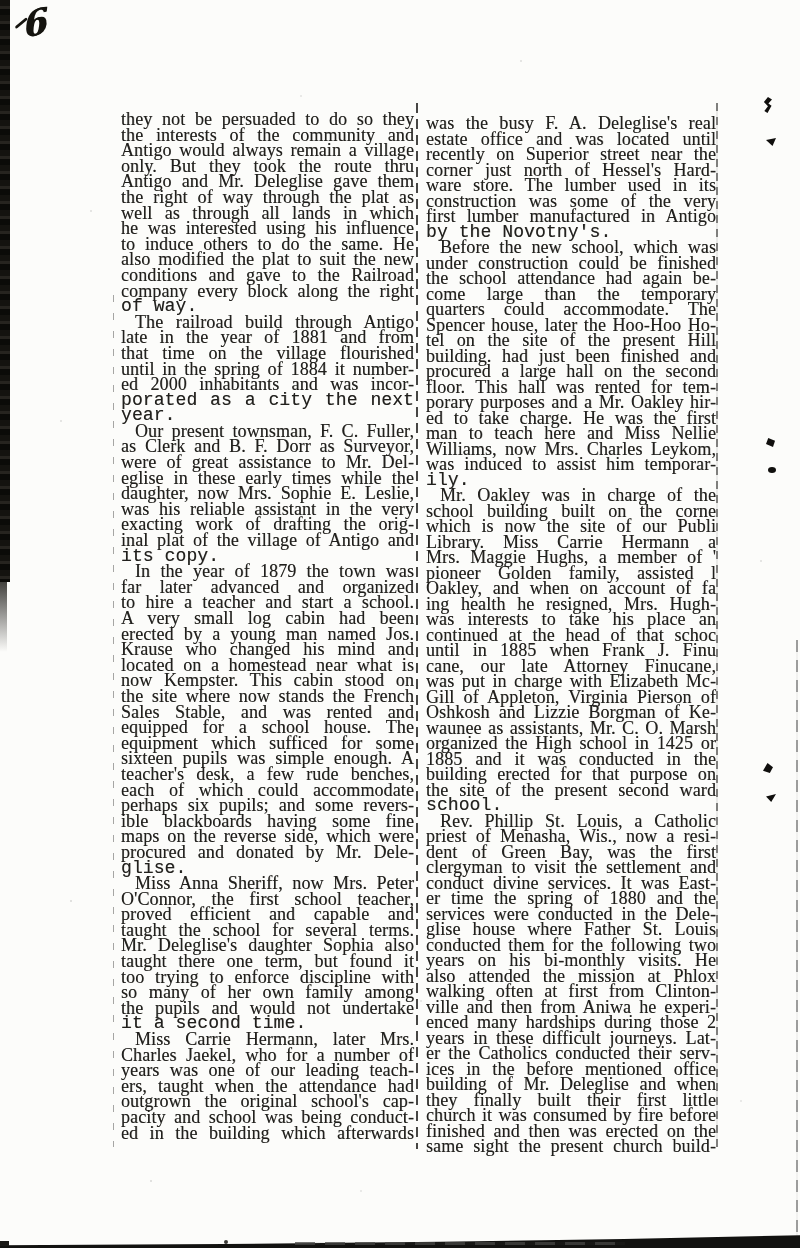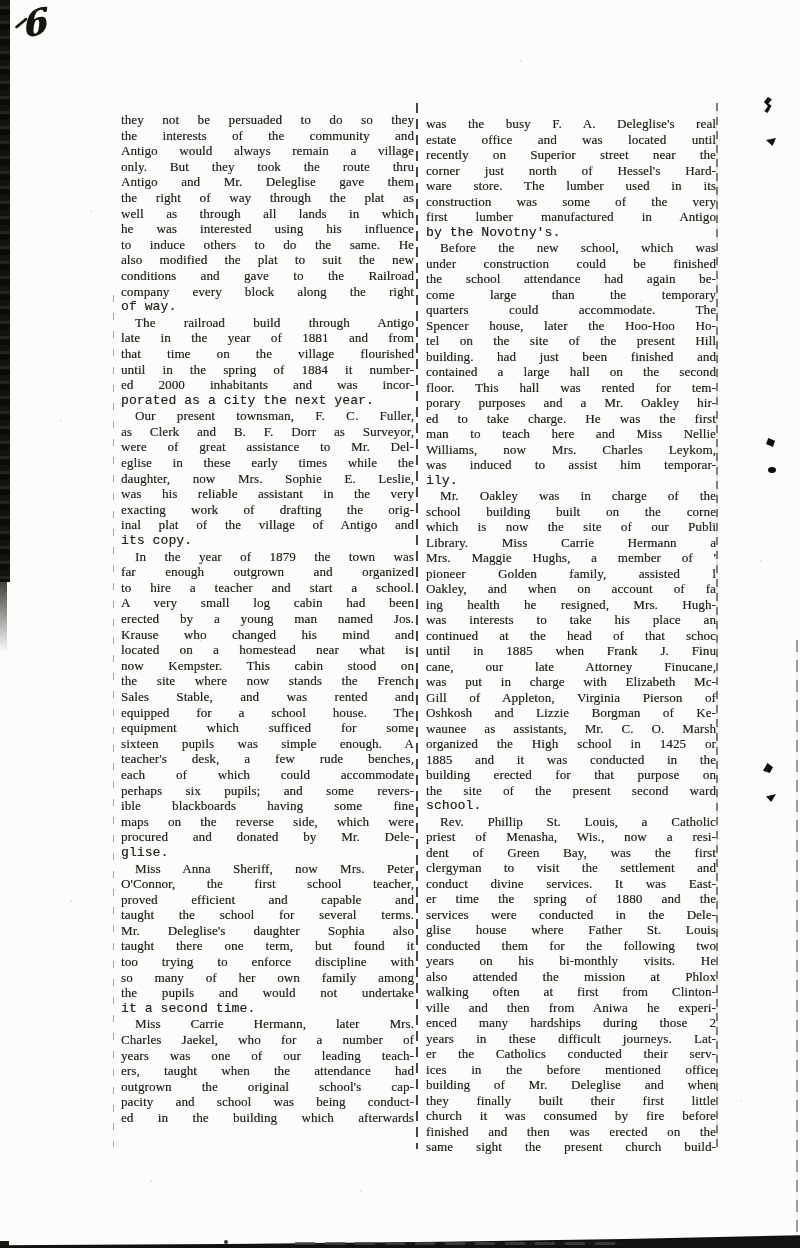--- a/index.html
+++ b/index.html
@@ -4,21 +4,21 @@
 <style>
   html,body{margin:0;padding:0;}
   body{
     width:800px;height:1248px;position:relative;overflow:hidden;
     background:var(--paper,#fcfcfa);
     font-family:"Liberation Serif","DejaVu Serif",serif;
   }
   
   .column{
     position:absolute;
-    font-size:13px;
+    font-size:18px;
     color:var(--ink,#21201d);
     letter-spacing:.1px;
     text-shadow:.35px .35px 0 rgba(45,42,38,.45);
   }
   .col-left{left:121px;top:112px;width:293px;line-height:15.6px;}
   .col-right{left:426px;top:116px;width:290px;line-height:15.5px;}
   .line{text-align:justify;text-align-last:justify;}
   .line.endline{text-align-last:left;font-family:Liberation Mono, monospace;}
   .line.indent{text-indent:14px;}
   
@@ -131,21 +131,21 @@
     <div class="line indent">Our present townsman, F. C. Fuller,</div>
     <div class="line">as Clerk and B. F. Dorr as Surveyor,</div>
     <div class="line">were of great assistance to Mr. Del-</div>
     <div class="line">eglise in these early times while the</div>
     <div class="line">daughter, now Mrs. Sophie E. Leslie,</div>
     <div class="line">was his reliable assistant in the very</div>
     <div class="line">exacting work of drafting the orig-</div>
     <div class="line">inal plat of the village of Antigo and</div>
     <div class="line endline">its copy.</div>
     <div class="line indent">In the year of 1879 the town was</div>
-    <div class="line">far enough outgrown and organized</div>
+    <div class="line">far later advanced and organized</div>
     <div class="line">to hire a teacher and start a school.</div>
     <div class="line">A very small log cabin had been</div>
     <div class="line">erected by a young man named Jos.</div>
     <div class="line">Krause who changed his mind and</div>
     <div class="line">located on a homestead near what is</div>
     <div class="line">now Kempster.  This cabin stood on</div>
     <div class="line">the site where now stands the French</div>
     <div class="line">Sales Stable, and was rented and</div>
     <div class="line">equipped for a school house. The</div>
     <div class="line">equipment which sufficed for some</div>
@@ -185,21 +185,21 @@
     <div class="line">first lumber manufactured in Antigo</div>
     <div class="line endline">by the Novotny's.</div>
     <div class="line indent">Before the new school, which was</div>
     <div class="line">under construction could be finished</div>
     <div class="line">the school attendance had again be-</div>
     <div class="line">come large than the temporary</div>
     <div class="line">quarters could accommodate. The</div>
     <div class="line">Spencer house, later the Hoo-Hoo Ho-</div>
     <div class="line">tel on the site of the present Hill</div>
     <div class="line">building. had just been finished and</div>
-    <div class="line">contained a large hall on the second</div>
+    <div class="line">procured a large hall on the second</div>
     <div class="line">floor.  This hall was rented for tem-</div>
     <div class="line">porary purposes and a Mr. Oakley hir-</div>
     <div class="line">ed to take charge.  He was the first</div>
     <div class="line">man to teach here and Miss Nellie</div>
     <div class="line">Williams, now Mrs. Charles Leykom,</div>
     <div class="line">was induced to assist him temporar-</div>
     <div class="line endline">ily.</div>
     <div class="line indent">Mr. Oakley was in charge of the</div>
     <div class="line">school building built on the corne</div>
     <div class="line">which is now the site of our Publi</div>

